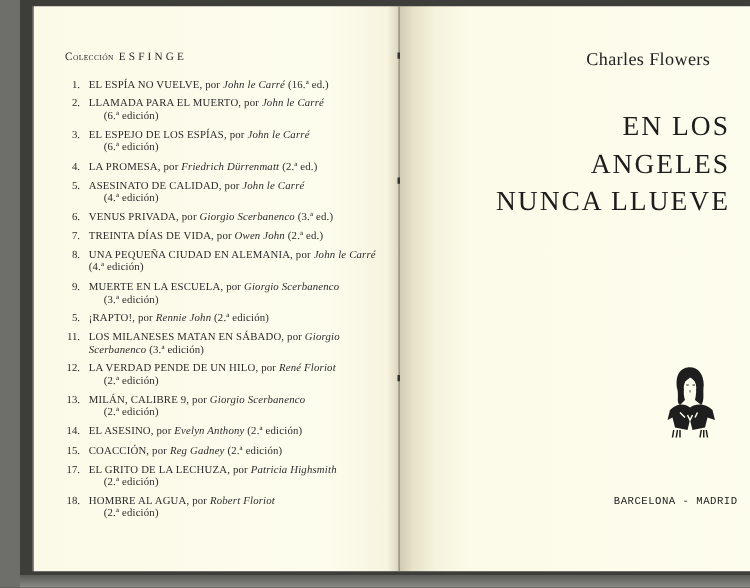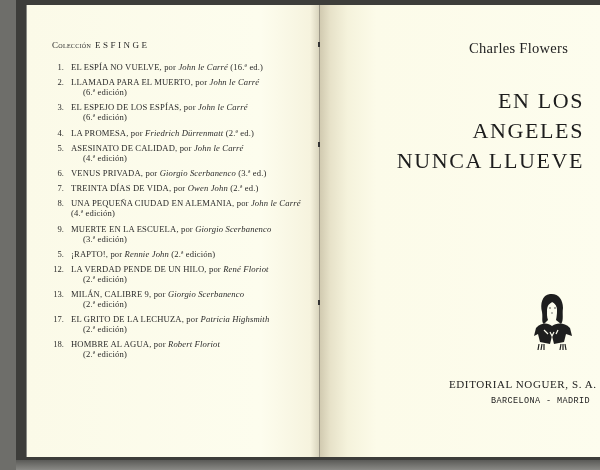--- a/index.html
+++ b/index.html
@@ -127,26 +127,38 @@
       </li>
       <li>
         <span class="num">9.</span>
         <span class="body"><span class="title">MUERTE EN LA ESCUELA</span><span>, por </span><span class="author">Giorgio Scerbanenco</span><span class="ed">(3.ª edición)</span></span>
       </li>
       <li>
         <span class="num">5.</span>
         <span class="body"><span class="title">¡RAPTO!</span><span>, por </span><span class="author">Rennie John</span><span class=""> (2.ª edición)</span></span>
       </li>
       <li>
+        <span class="num">11.</span>
+        <span class="body"><span class="title">LOS MILANESES MATAN EN SÁBADO</span><span>, por </span><span class="author">Giorgio Scerbanenco</span><span class=""> (3.ª edición)</span></span>
+      </li>
+      <li>
         <span class="num">12.</span>
         <span class="body"><span class="title">LA VERDAD PENDE DE UN HILO</span><span>, por </span><span class="author">René Floriot</span><span class="ed">(2.ª edición)</span></span>
       </li>
       <li>
         <span class="num">13.</span>
         <span class="body"><span class="title">MILÁN, CALIBRE 9</span><span>, por </span><span class="author">Giorgio Scerbanenco</span><span class="ed">(2.ª edición)</span></span>
+      </li>
+      <li>
+        <span class="num">14.</span>
+        <span class="body"><span class="title">EL ASESINO</span><span>, por </span><span class="author">Evelyn Anthony</span><span class=""> (2.ª edición)</span></span>
+      </li>
+      <li>
+        <span class="num">15.</span>
+        <span class="body"><span class="title">COACCIÓN</span><span>, por </span><span class="author">Reg Gadney</span><span class=""> (2.ª edición)</span></span>
       </li>
       <li>
         <span class="num">17.</span>
         <span class="body"><span class="title">EL GRITO DE LA LECHUZA</span><span>, por </span><span class="author">Patricia Highsmith</span><span class="ed">(2.ª edición)</span></span>
       </li>
       <li>
         <span class="num">18.</span>
         <span class="body"><span class="title">HOMBRE AL AGUA</span><span>, por </span><span class="author">Robert Floriot</span><span class="ed">(2.ª edición)</span></span>
       </li>
     </ul>
@@ -160,15 +172,14 @@
   <svg class="emblem" viewBox="0 0 50 70">
     <path d="M22 4 C14 5 12 14 14 22 C15 28 13 32 16 34 L20 30 C18 24 19 16 24 12 C29 14 30 22 28 30 L33 34 C36 30 34 24 35 18 C35 9 30 3 22 4 Z" fill="#1e1e1e"></path>
     <ellipse cx="24" cy="20" rx="5" ry="7" fill="#fdfdee"></ellipse>
     <path d="M21 18 h2 M26 18 h2" stroke="#222" stroke-width="0.8"></path>
     <path d="M24 22 v2" stroke="#222" stroke-width="0.6"></path>
     <path d="M8 38 C14 32 20 33 24 36 C28 33 36 32 42 38 L44 46 L38 44 L36 52 L26 54 L24 46 L22 54 L12 52 L10 44 L6 46 Z" fill="#1e1e1e"></path>
     <path d="M16 40 L20 44 M30 40 L28 44 M22 42 L24 46 L26 42" stroke="#fdfdee" stroke-width="1.2" fill="none"></path>
     <path d="M10 60 l1 -6 M13 60 l1 -6 M16 60 l0 -6 M32 60 l1 -6 M35 60 l0 -6 M38 60 l-1 -6" stroke="#1e1e1e" stroke-width="1.2"></path>
   </svg>
 
-  <div class="publisher">EDITORIAL NOGUER, S. A.</div>
   <div class="city">BARCELONA - MADRID</div>
 </div>
 
 </body></html>

